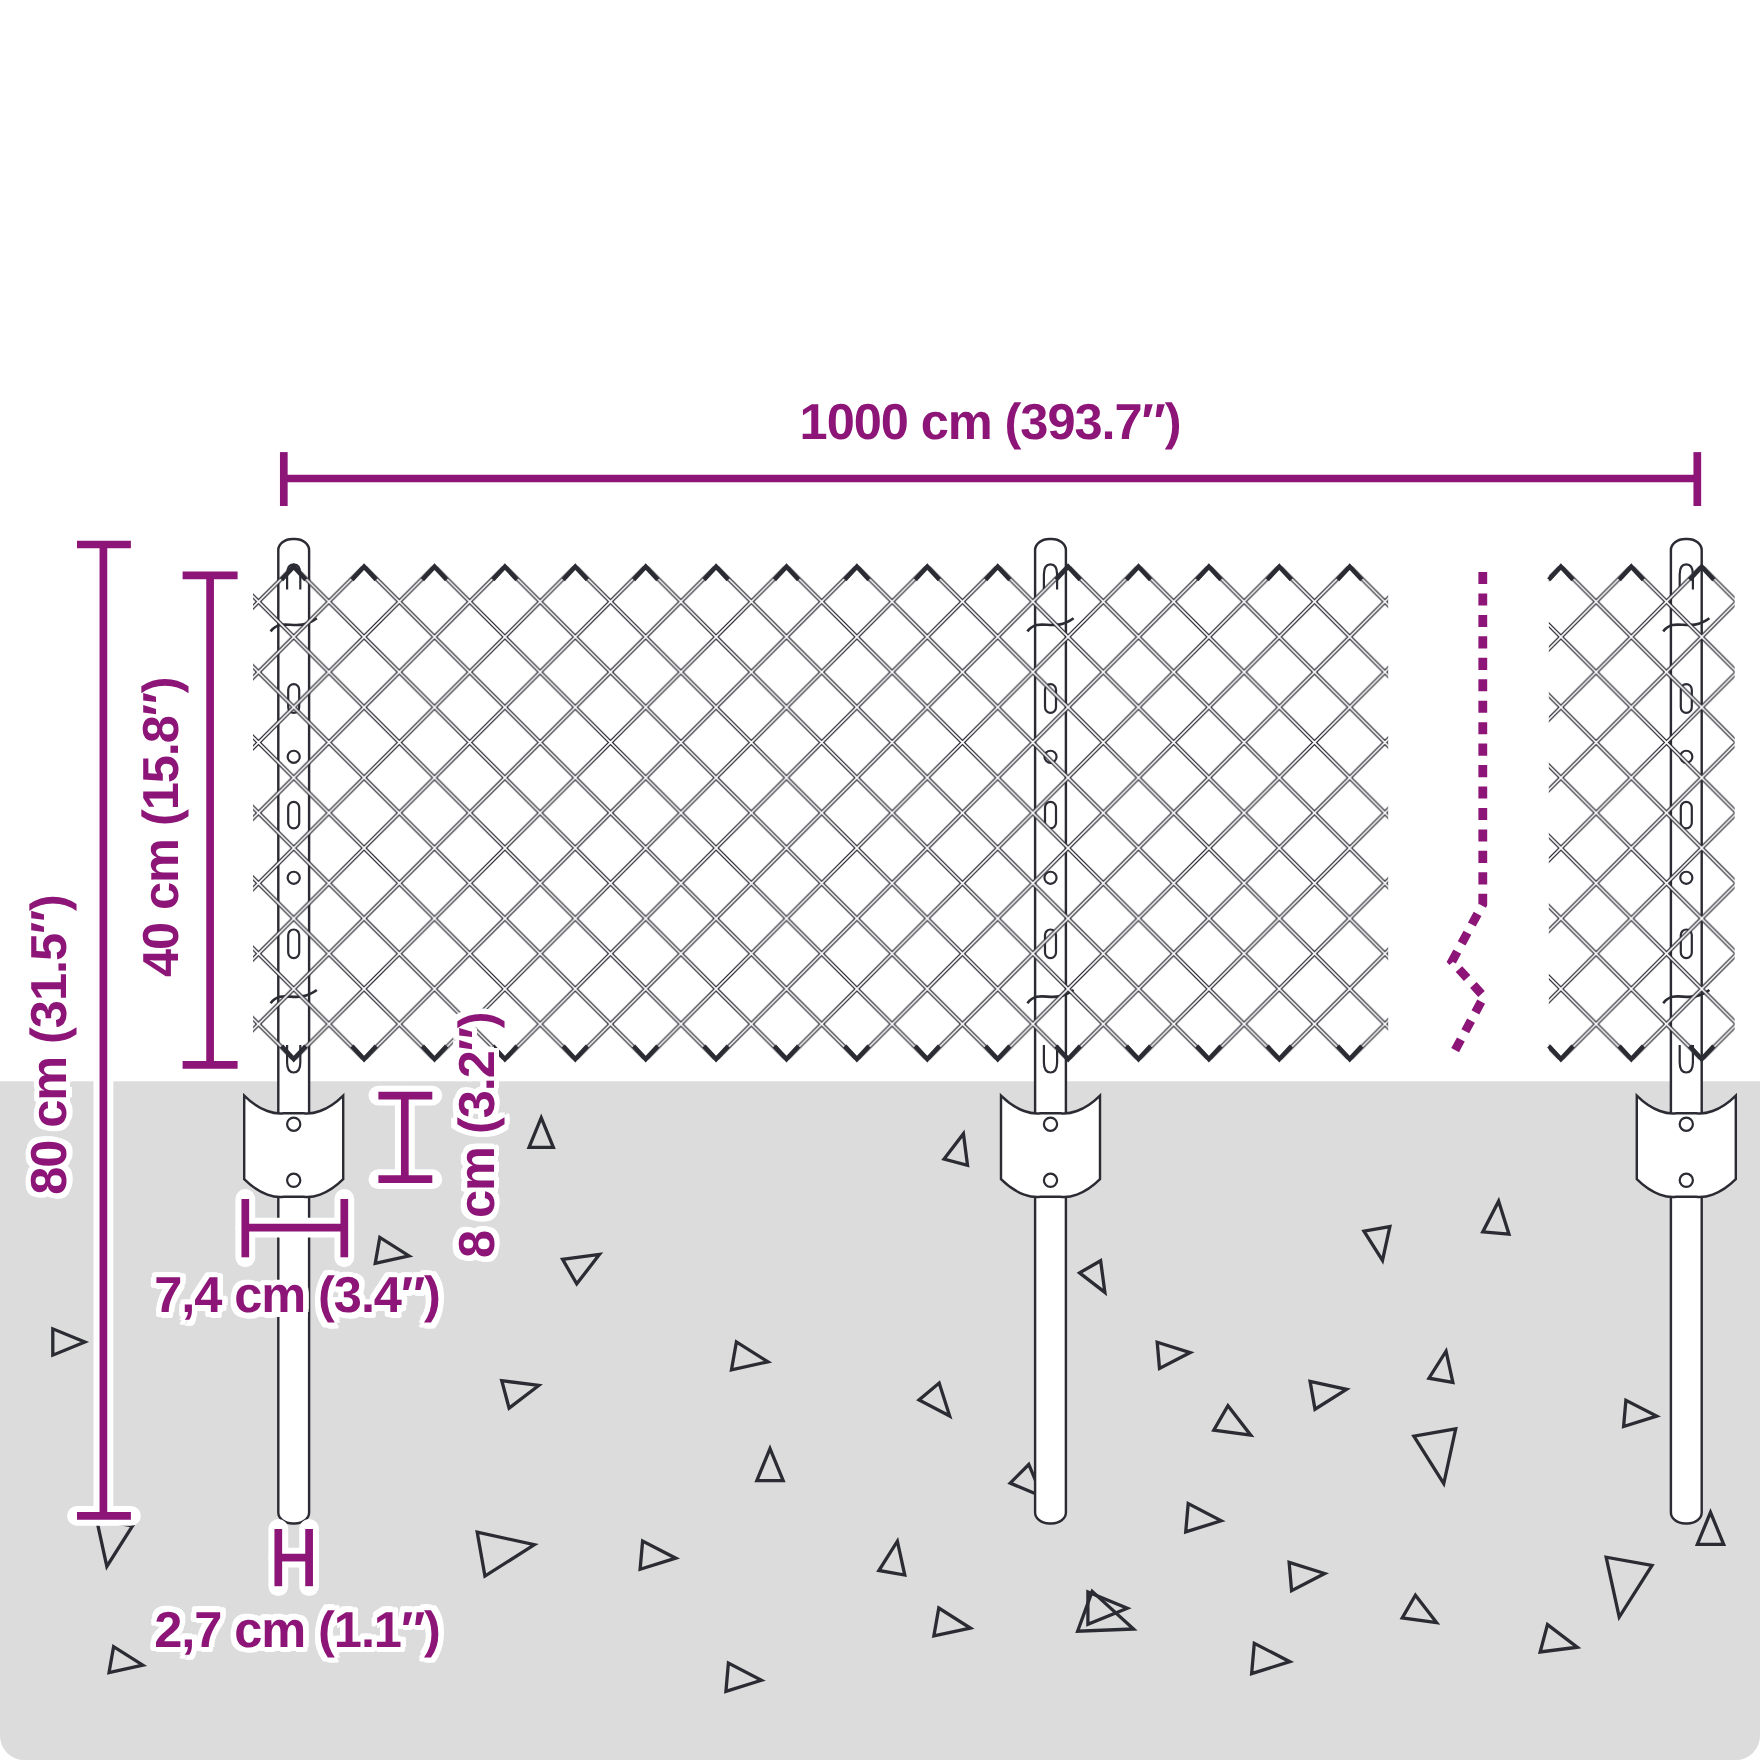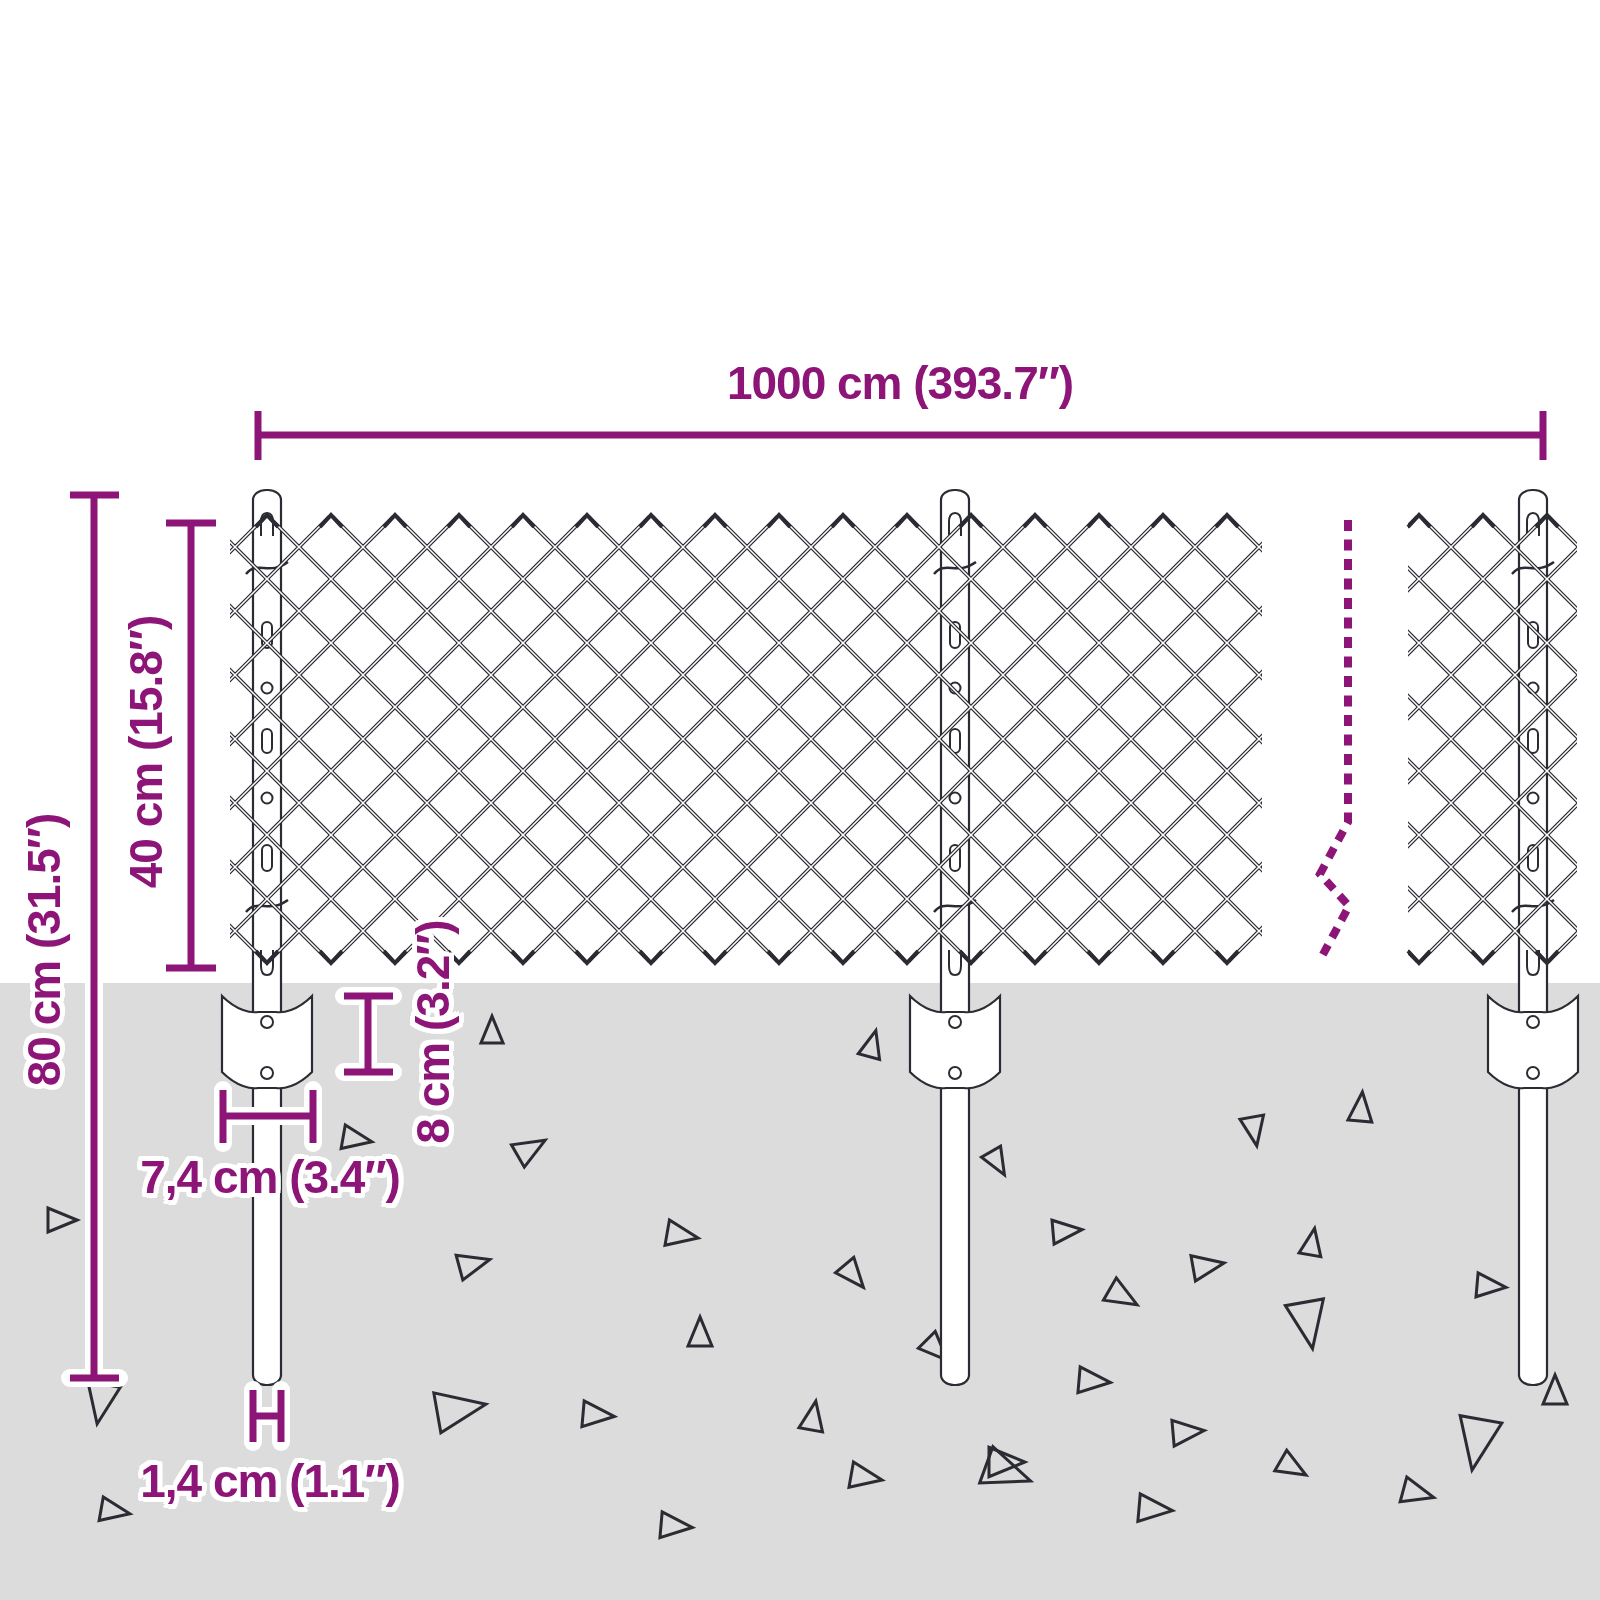--- a/index.html
+++ b/index.html
@@ -3,21 +3,21 @@
 <meta charset="utf-8">
 <style>
   :root{
     --accent:#8C1577;
     --line:#2B2B33;
     --ground:#DCDCDC;
   }
   html,body{margin:0;padding:0;background:#fff;}
   .stage{
     position:relative;width:1600px;height:1600px;overflow:hidden;
-    font-family:"Liberation Sans","DejaVu Sans",sans-serif;background:#fff;
+    font-family:"Liberation Sans","DejaVu Sans",sans-serif;background:#fff;border-radius:22px;
   }
   svg{position:absolute;left:0;top:0;}
   .tri{fill:none;stroke:var(--line);stroke-width:3;stroke-linejoin:miter;}
   .halo{stroke:#fff;stroke-width:18;stroke-linecap:round;fill:none;}
   .dim{stroke:var(--accent);stroke-width:7;stroke-linecap:butt;fill:none;}
   .dash{stroke:var(--accent);stroke-width:8;fill:none;stroke-dasharray:11 8.5;stroke-linecap:butt;}
   .post{fill:#fff;stroke:var(--line);stroke-width:2.2;}
   .detail{fill:none;stroke:var(--line);stroke-width:2;}
   .tie{fill:none;stroke:var(--line);stroke-width:2.4;}
   .hole{fill:#fff;stroke:var(--line);stroke-width:2;}
@@ -234,14 +234,14 @@
         <line class="dim" x1="281" y1="1390" x2="281" y2="1442"></line>
         <line class="dim" x1="253" y1="1416" x2="281" y2="1416"></line>
       </g>
   </svg>
 
   <div class="lbl" style="left:900px;top:383px;">1000 cm (393.7″)</div>
   <div class="lbl vert" style="left:44px;top:950px;">80 cm (31.5″)</div>
   <div class="lbl vert" style="left:146px;top:752px;">40 cm (15.8″)</div>
   <div class="lbl vert" style="left:433px;top:1032px;">8 cm (3.2″)</div>
   <div class="lbl" style="left:270px;top:1177px;">7,4 cm (3.4″)</div>
-  <div class="lbl" style="left:270px;top:1481px;">1,4 cm (1.1″)</div>
+  <div class="lbl" style="left:270px;top:1481px;">2,7 cm (1.1″)</div>
 </div>
 
 </body></html>

